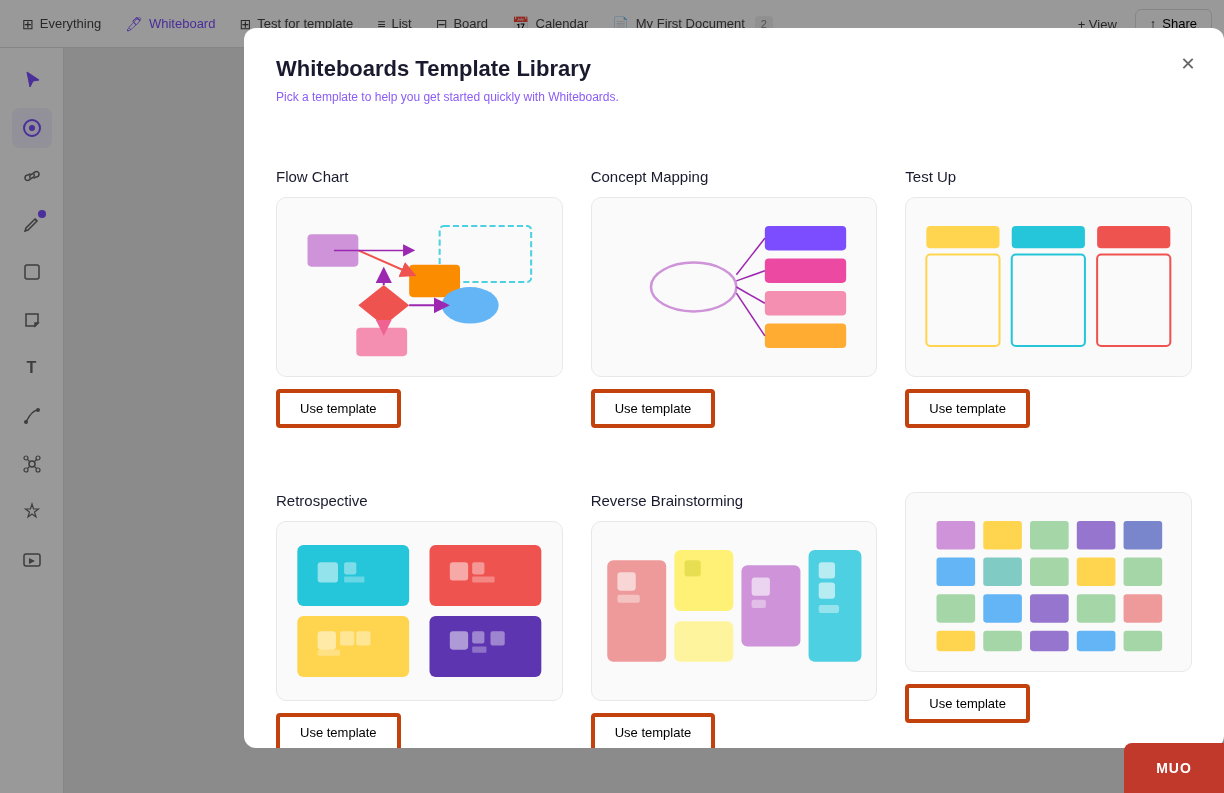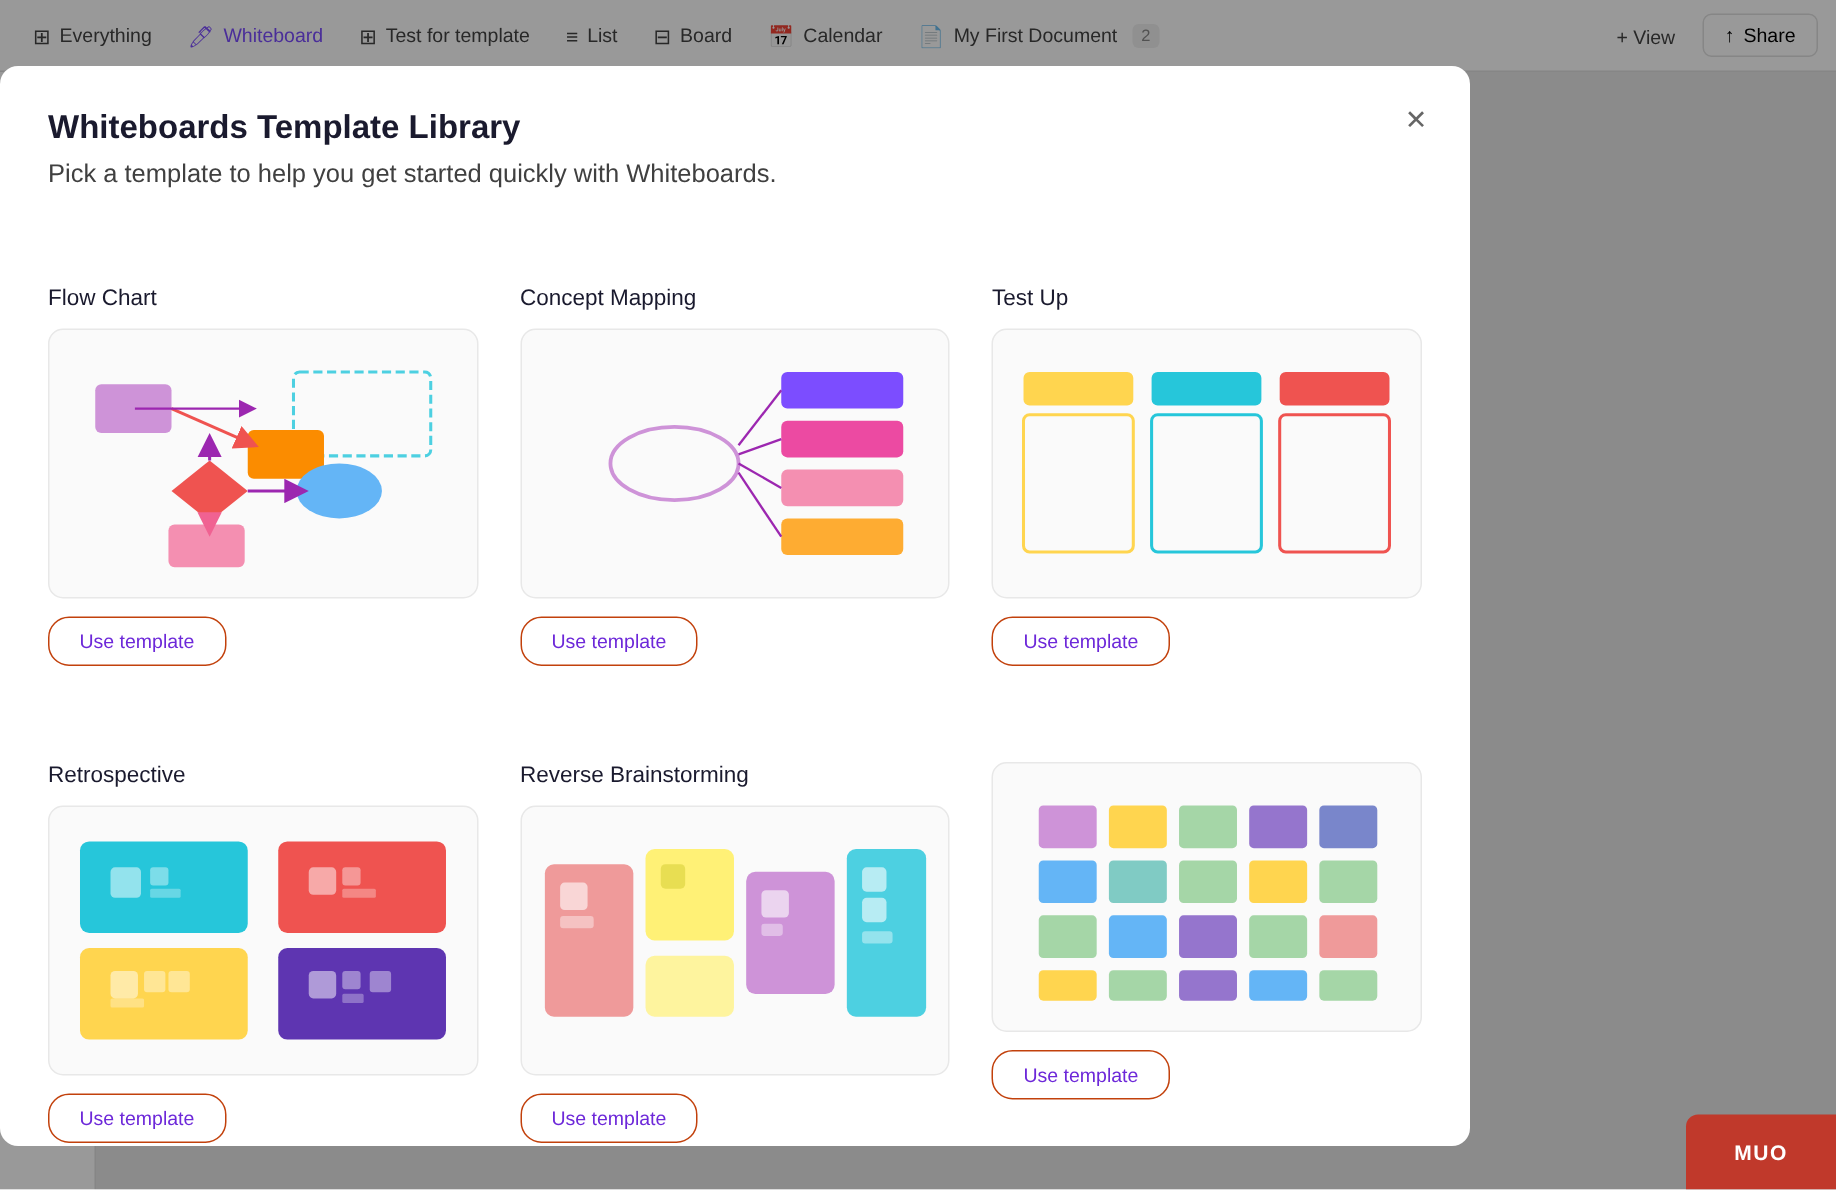--- a/index.html
+++ b/index.html
@@ -124,23 +124,23 @@
       background: #e8e8e8;
     }
 
     
     .modal-overlay {
       position: absolute;
       inset: 0;
       background: rgba(0,0,0,0.4);
       display: flex;
       align-items: flex-start;
-      justify-content: flex-start;
+      justify-content: flex-end;
       z-index: 100;
-      padding-top: 44px;
+      padding-top: 28px;
     }
 
     
     .modal {
       background: #fff;
       border-radius: 12px;
       width: 980px;
       max-height: 720px;
       overflow: hidden;
       display: flex;
@@ -151,22 +151,22 @@
       padding: 28px 32px 16px;
       flex-shrink: 0;
     }
     .modal-title {
       font-size: 22px;
       font-weight: 600;
       color: #1a1a2e;
       margin-bottom: 8px;
     }
     .modal-subtitle {
-      font-size: 17px;
-      color: #404040;
+      font-size: 12px;
+      color: #8b5cf6;
     }
     .modal-close {
       position: absolute;
       top: 20px;
       right: 20px;
       width: 32px;
       height: 32px;
       display: flex;
       align-items: center;
       justify-content: center;
@@ -207,25 +207,25 @@
       border: 1px solid #e8e8e8;
       overflow: hidden;
       background: #fafafa;
       display: flex;
       align-items: center;
       justify-content: center;
     }
     .use-template-btn {
       display: inline-block;
       padding: 8px 20px;
-      border: 1px solid #c2410c;
-      border-radius: 14px;
+      border: 4px solid #c2410c;
+      border-radius: 4px;
       background: #fff;
       font-size: 13px;
-      color: #6d28d9;
+      color: #000000;
       cursor: pointer;
       width: fit-content;
     }
 
     
     .preview-svg {
       width: 100%;
       height: 100%;
     }
 

